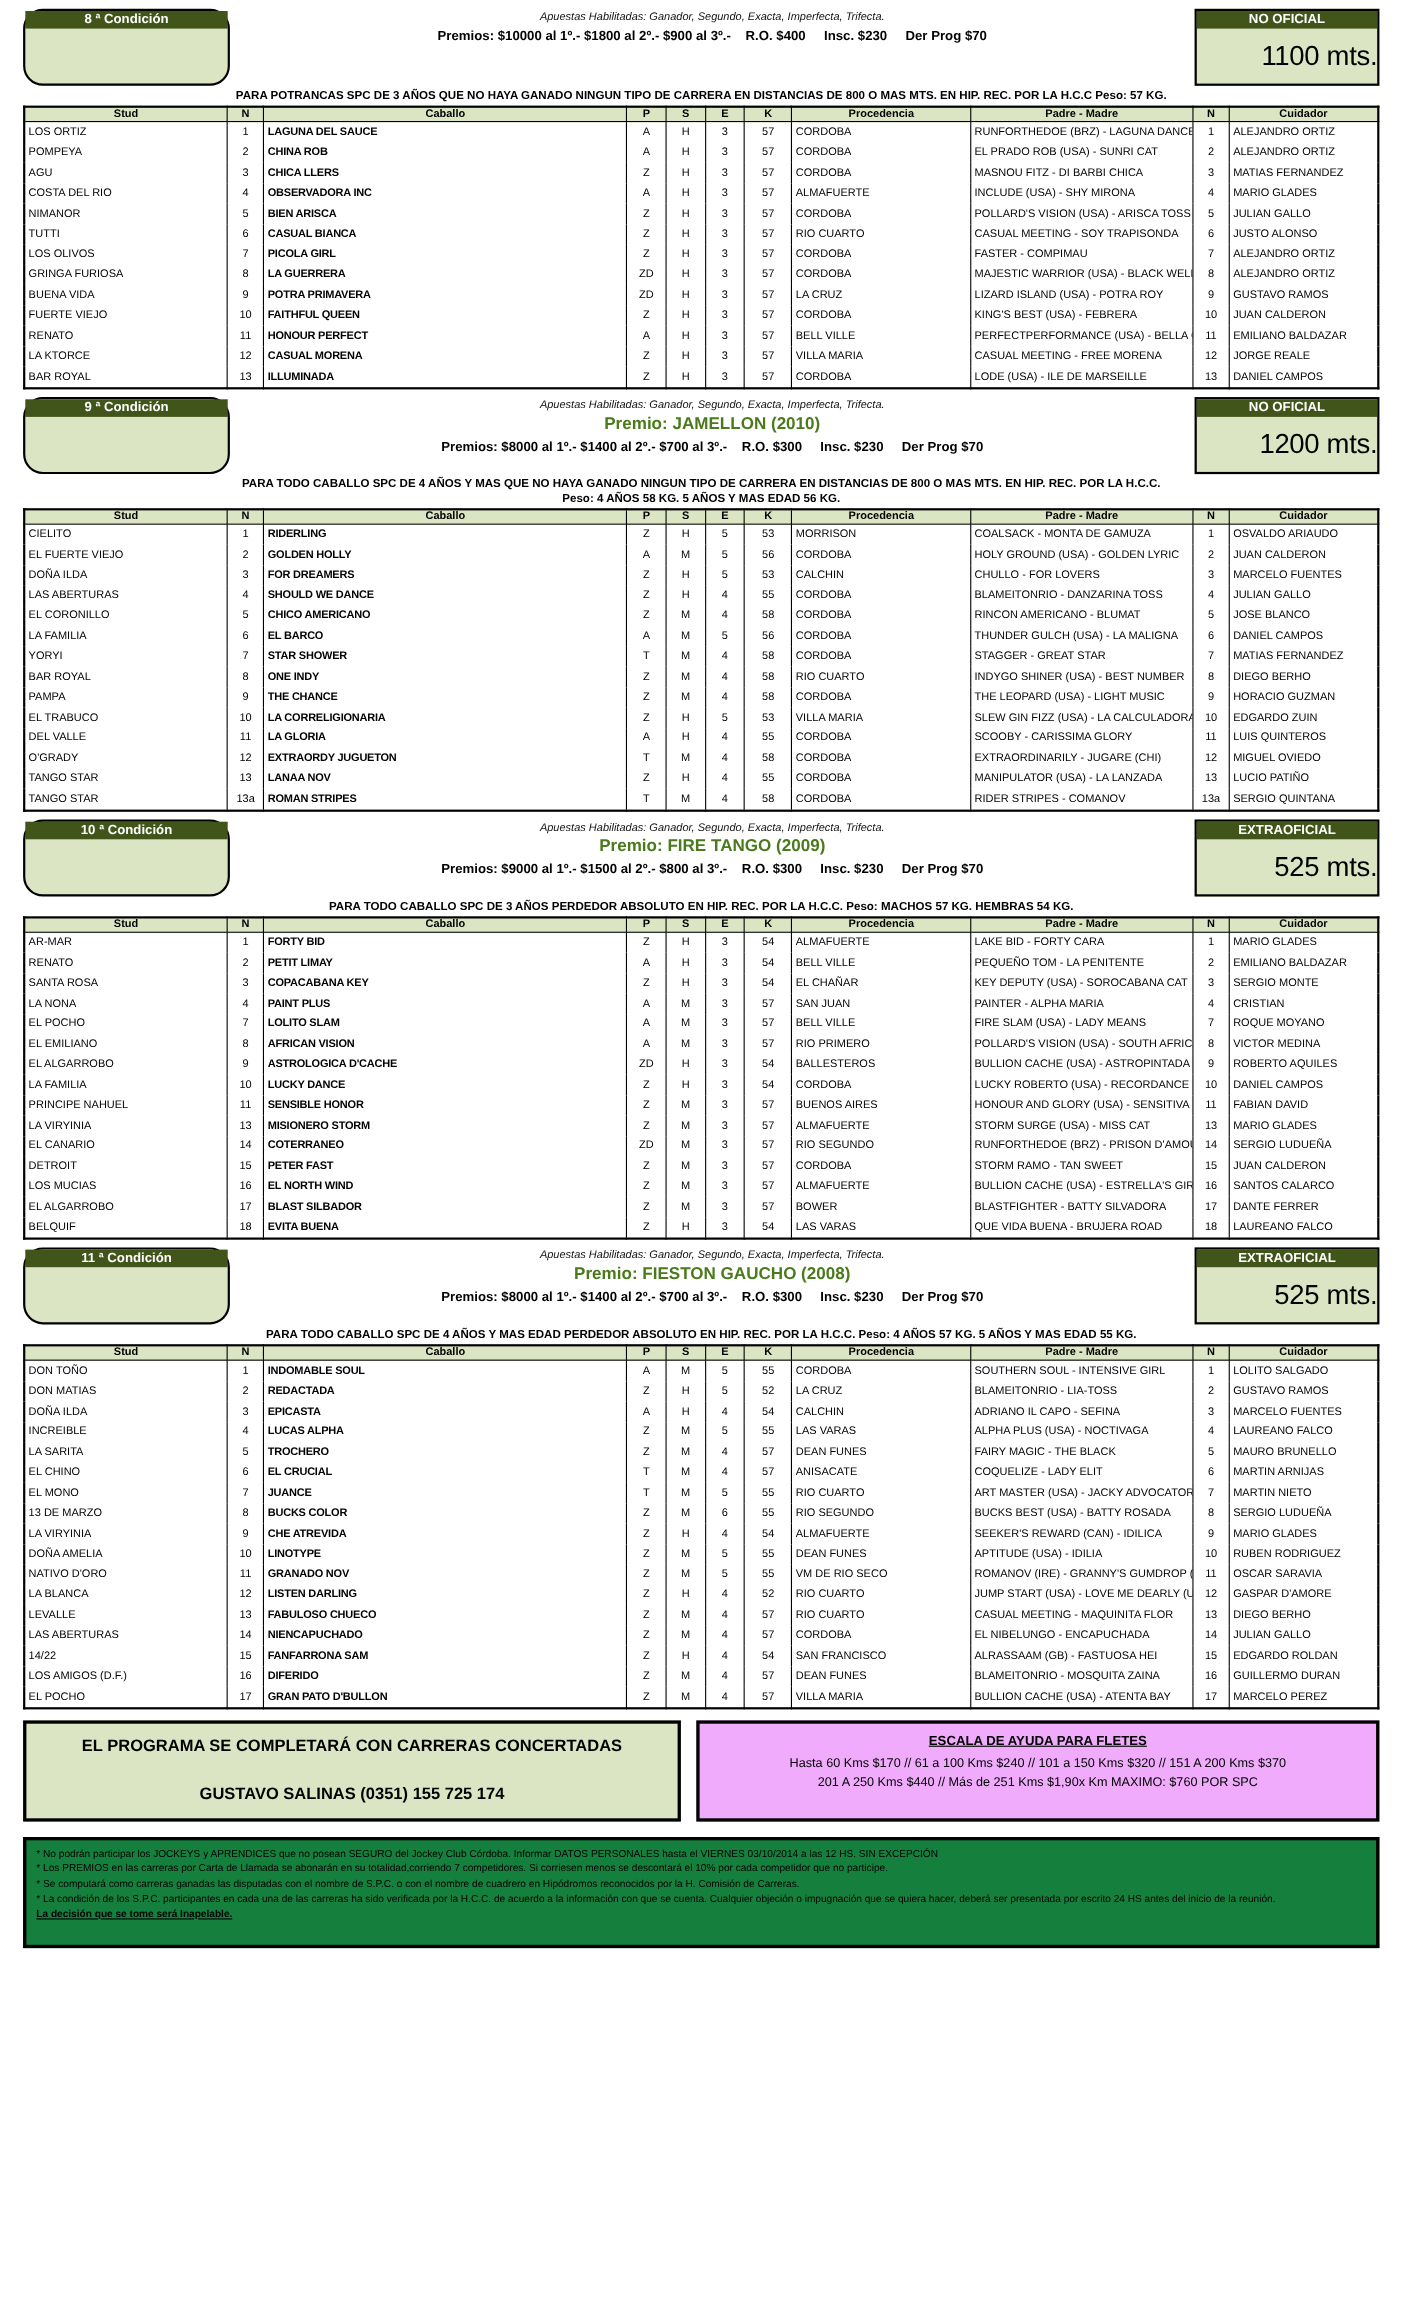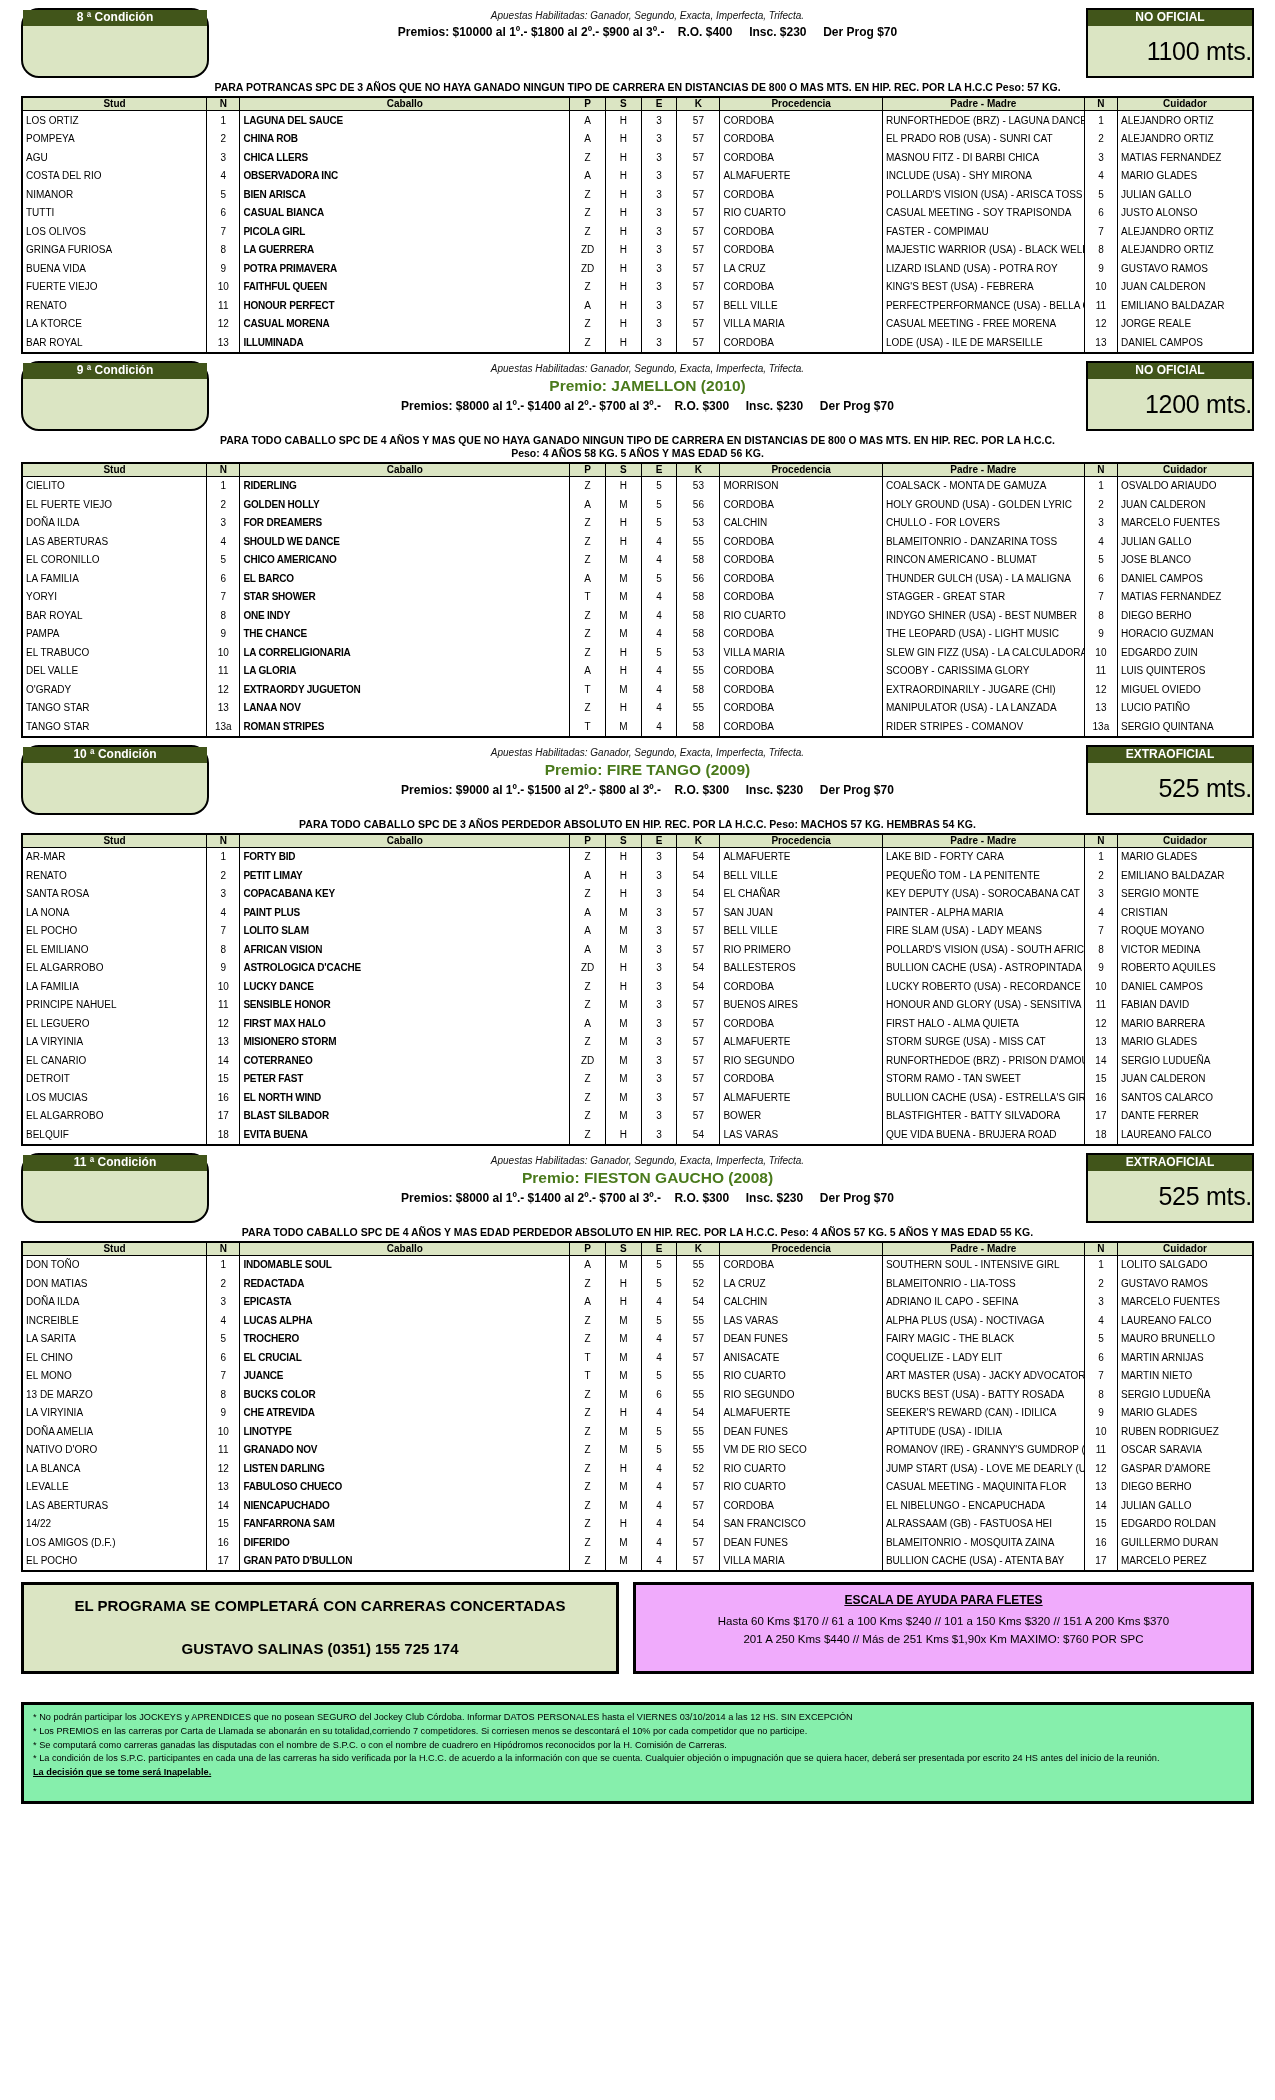--- a/index.html
+++ b/index.html
@@ -59,21 +59,21 @@
   }
   .program-line1 { font-weight:bold; font-size:15px; }
   .program-line2 { font-weight:bold; font-size:15px; margin-top:26px; }
   .fletes-box {
     flex:1; border:3px solid #000; box-sizing:border-box; background:#f0abfc;
     text-align:center; padding:8px 8px 10px 8px;
   }
   .fletes-title { font-weight:bold; font-size:12px; text-decoration:underline; margin-bottom:8px; }
   .fletes-line { font-size:11.5px; margin-top:6px; }
 
-  .notes-box { border:3px solid #000; margin-top:28px; padding:6px 9px 21px 9px; background:#86efac; }
+  .notes-box { border:3px solid #000; margin-top:14px; padding:6px 9px 21px 9px; background:#15803d; }
   .note { font-size:9.2px; line-height:1.5; }
   .note-last { font-weight:bold; text-decoration:underline; }
 </style>
 </head>
 <body>
 
 <div class="page">
 
   <section class="race-section">
     <div class="race-header">
@@ -692,33 +692,20 @@
             <td class="c-p">Z</td>
             <td class="c-s">M</td>
             <td class="c-e">3</td>
             <td class="c-k">57</td>
             <td class="c-proc">BUENOS AIRES</td>
             <td class="c-padre">HONOUR AND GLORY (USA) - SENSITIVA</td>
             <td class="c-n2">11</td>
             <td class="c-cuid">FABIAN DAVID</td>
           </tr>
           <tr>
-            <td class="c-stud">EL LEGUERO</td>
-            <td class="c-n">12</td>
-            <td class="c-horse">FIRST MAX HALO</td>
-            <td class="c-p">A</td>
-            <td class="c-s">M</td>
-            <td class="c-e">3</td>
-            <td class="c-k">57</td>
-            <td class="c-proc">CORDOBA</td>
-            <td class="c-padre">FIRST HALO - ALMA QUIETA</td>
-            <td class="c-n2">12</td>
-            <td class="c-cuid">MARIO BARRERA</td>
-          </tr>
-          <tr>
             <td class="c-stud">LA VIRYINIA</td>
             <td class="c-n">13</td>
             <td class="c-horse">MISIONERO STORM</td>
             <td class="c-p">Z</td>
             <td class="c-s">M</td>
             <td class="c-e">3</td>
             <td class="c-k">57</td>
             <td class="c-proc">ALMAFUERTE</td>
             <td class="c-padre">STORM SURGE (USA) - MISS CAT</td>
             <td class="c-n2">13</td>

